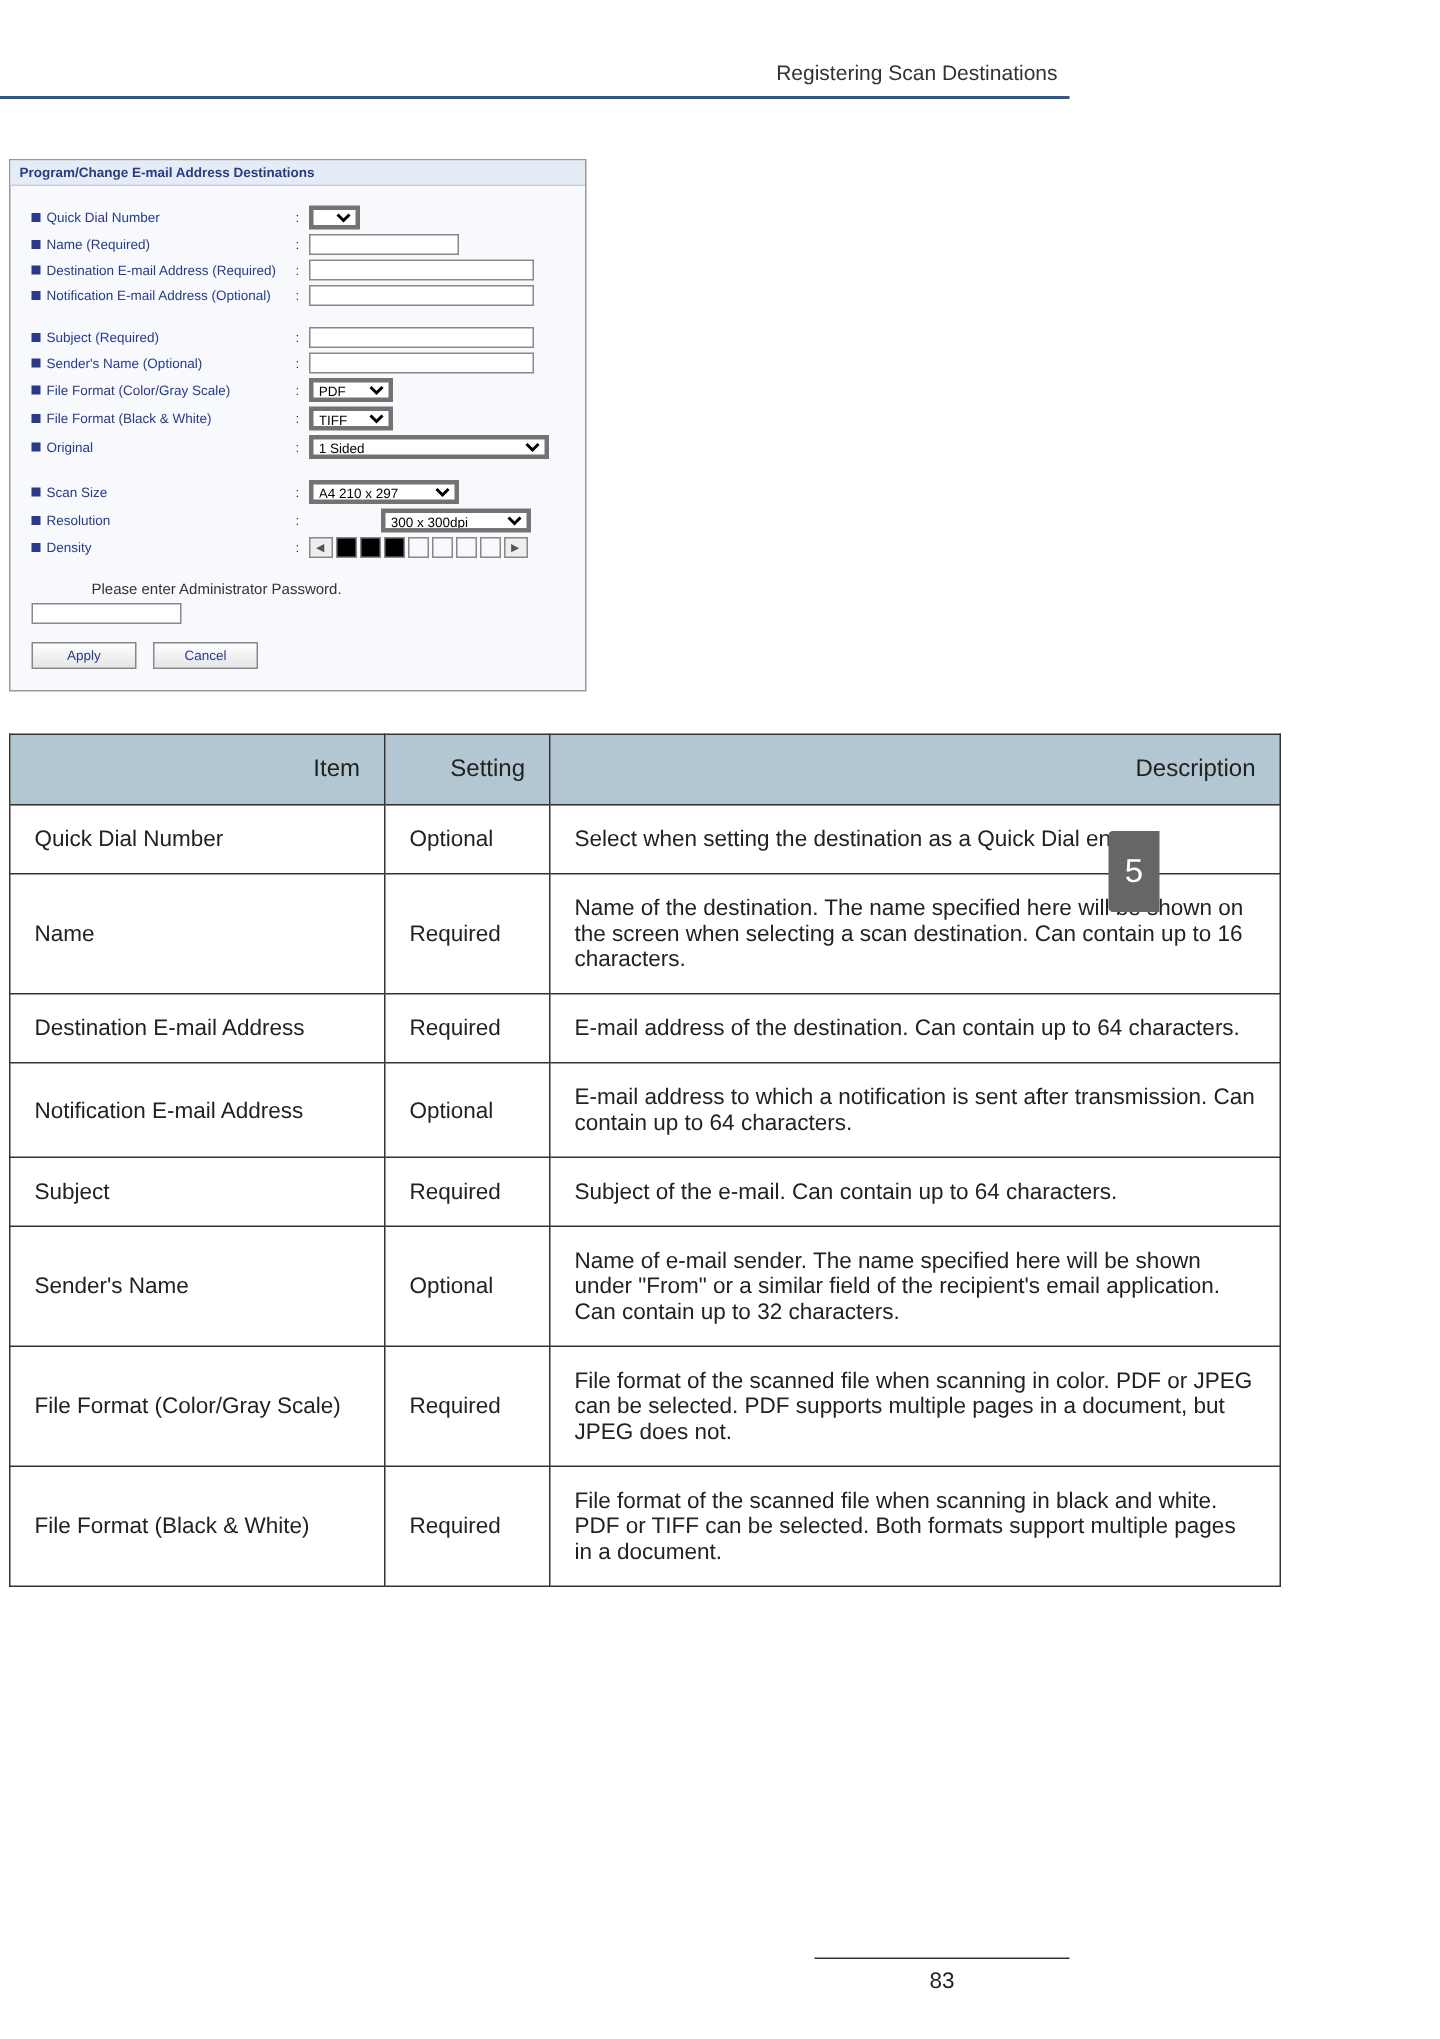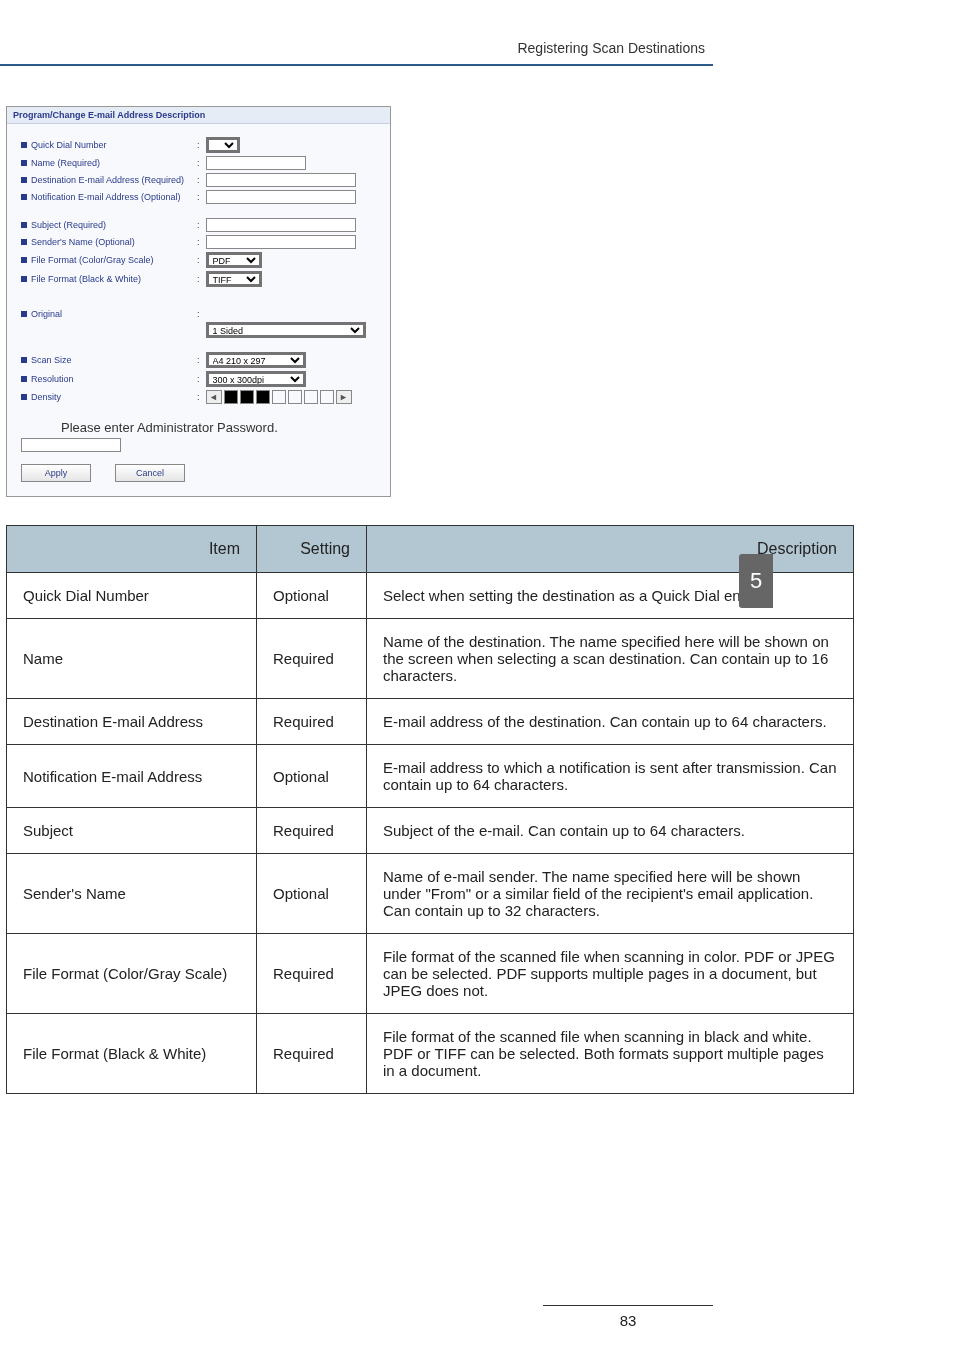--- a/index.html
+++ b/index.html
@@ -15,43 +15,43 @@
   .lbl { display: flex; align-items: center; gap: 4px; width: 170px; }
   .sq { width: 6px; height: 6px; background: #2a3a8a; display: inline-block; }
   .shot input[type=text].s { width: 100px; height: 14px; border: 1px solid #888; font-size: 9px; }
   .shot input[type=text].m { width: 150px; height: 14px; border: 1px solid #888; font-size: 9px; }
   .shot select { height: 16px; border: 3px solid #737373; font-size: 9px; background: #fff; }
   .colon { color: #333; }
   .density { display: flex; align-items: center; gap: 2px; }
   .dbtn { width: 16px; height: 14px; border: 1px solid #888; background: #eee; display:flex; align-items:center; justify-content:center; font-size:9px; color:#555;}
   .dbox { width: 14px; height: 14px; border: 1px solid #888; }
   .dfill { background: #000; }
-  .shot .note { color: #333; font-size: 13px; margin-top: 16px; padding-left: 40px; }
+  .shot .note { color: #333; font-size: 10px; margin-top: 16px; padding-left: 40px; }
   .shot .pw { width: 100px; height: 14px; border: 1px solid #888; margin-top: 3px; }
-  .shot .btns { margin-top: 12px; display: flex; gap: 24px; }
+  .shot .btns { margin-top: 12px; display: flex; gap: 11px; }
   .shot .btn { width: 70px; height: 18px; border: 1px solid #888; background: linear-gradient(#fff,#e5e5e5); font-size: 9px; display:flex; align-items:center; justify-content:center; }
   .tbl { width: 848px; border-collapse: collapse; margin-left: 6px; font-size: 15px; }
   .tbl th, .tbl td { border: 1px solid #333; padding: 14px 16px; text-align: left; vertical-align: middle; font-weight: normal; }
   .tbl thead th { background: #b3c7d3; text-align: right; font-size: 16px; }
   .tbl td.c1 { width: 250px; }
   .tbl td.c2 { width: 110px; }
   .side-tab { position: absolute; right: 0; top: 554px; width: 34px; height: 54px; background: #666; color: #fff; display: flex; align-items: center; justify-content: center; font-size: 22px; border-radius: 3px 0 0 3px; }
   .footer { position: absolute; right: 60px; bottom: 30px; font-size: 15px; }
   .footer .ln { width: 170px; border-top: 1px solid #333; margin-bottom: 6px; }
 </style>
 </head>
 <body>
 <div class="page">
 
   <div class="runhead">Registering Scan Destinations</div>
   <hr class="rule">
 
 
   <div class="shot">
-    <div class="shot-title">Program/Change E-mail Address Description</div>
+    <div class="shot-title">Program/Change E-mail Address Destinations</div>
     <div class="shot-body" id="shot-body">
       
       <div class="shot-row">
           <div class="lbl">
             <span class="sq"></span>
             <span>Quick Dial Number</span>
           </div>
           <span class="colon">:</span>
           <select style="width: 34px;"><option></option></select>
         </div><div class="shot-row">
@@ -102,35 +102,35 @@
             <span>File Format (Black &amp; White)</span>
           </div>
           <span class="colon">:</span>
           <select style="width: 56px;"><option>TIFF</option></select>
         </div><div class="shot-row">
           <div class="lbl">
             <span class="sq"></span>
             <span>Original</span>
           </div>
           <span class="colon">:</span>
-          <select style="width: 160px; margin-top: 32px;"><option>1 Sided</option></select>
+          <select style="width: 160px;"><option>1 Sided</option></select>
         </div><div style="height: 8px;"></div><div class="shot-row">
           <div class="lbl">
             <span class="sq"></span>
             <span>Scan Size</span>
           </div>
           <span class="colon">:</span>
           <select style="width: 100px;"><option>A4 210 x 297</option></select>
         </div><div class="shot-row">
           <div class="lbl">
             <span class="sq"></span>
             <span>Resolution</span>
           </div>
           <span class="colon">:</span>
-          <select style="width: 100px;"><option>300 x 300dpi</option></select>
+          <select style="width: 100px; margin-left: 48px;"><option>300 x 300dpi</option></select>
         </div><div class="shot-row">
           <div class="lbl">
             <span class="sq"></span>
             <span>Density</span>
           </div>
           <span class="colon">:</span>
           <div class="density">
             <div class="dbtn">◄</div>
             <div class="dbox dfill"></div>
             <div class="dbox dfill"></div>

